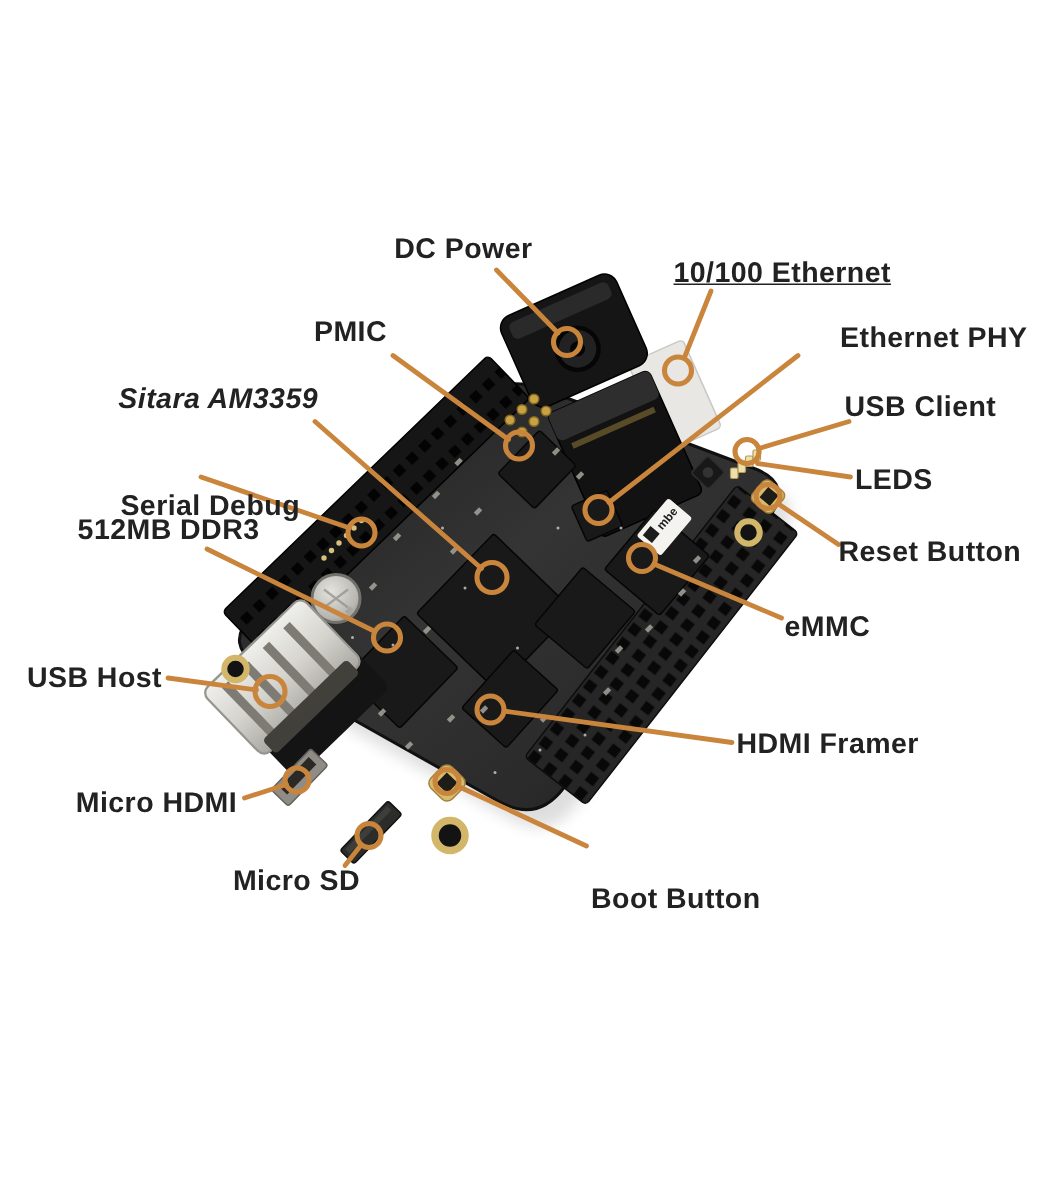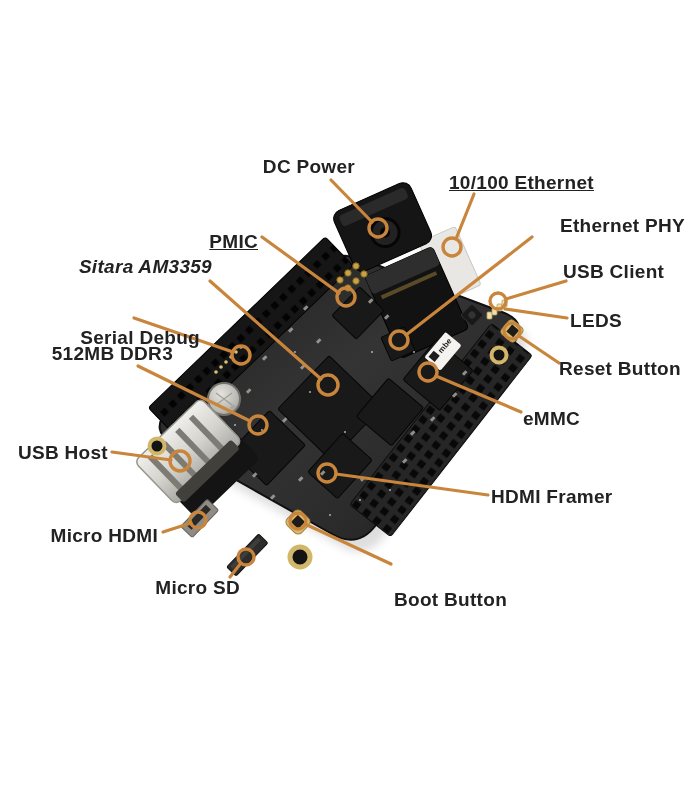--- a/index.html
+++ b/index.html
@@ -242,21 +242,21 @@
     <circle class="ring" cx="399" cy="340" r="9"></circle>
     <circle class="ring" cx="498" cy="301" r="8"></circle>
     <circle class="ring" cx="512" cy="331" r="8"></circle>
     <circle class="ring" cx="428" cy="372" r="9"></circle>
     <circle class="ring" cx="327" cy="473" r="9"></circle>
     <circle class="ring" cx="298" cy="521" r="8"></circle>
   </g>
 </svg>
 
 <div class="lbl" style="right:345px;top:157px;margin-left:28px;">DC Power</div>
-<div class="lbl" style="right:442px;top:232px;text-decoration:underline;">PMIC</div>
+<div class="lbl" style="right:442px;top:212px;">PMIC</div>
 <div class="lbl" style="right:488px;top:257px;font-style:italic;">Sitara AM3359</div>
 <div class="lbl" style="right:500px;top:280px;margin-top:48px;">Serial Debug</div>
 <div class="lbl" style="right:527px;top:344px;text-align:right;">512MB DDR3</div>
 <div class="lbl" style="right:592px;top:443px;">USB Host</div>
 <div class="lbl" style="right:542px;top:526px;">Micro HDMI</div>
 <div class="lbl" style="right:460px;top:578px;">Micro SD</div>
 <div class="lbl" style="left:449px;top:173px;text-decoration:underline;">10/100 Ethernet</div>
 <div class="lbl" style="left:560px;top:216px;">Ethernet PHY</div>
 <div class="lbl" style="left:563px;top:262px;text-align:right;">USB Client</div>
 <div class="lbl" style="left:570px;top:311px;">LEDS</div>

